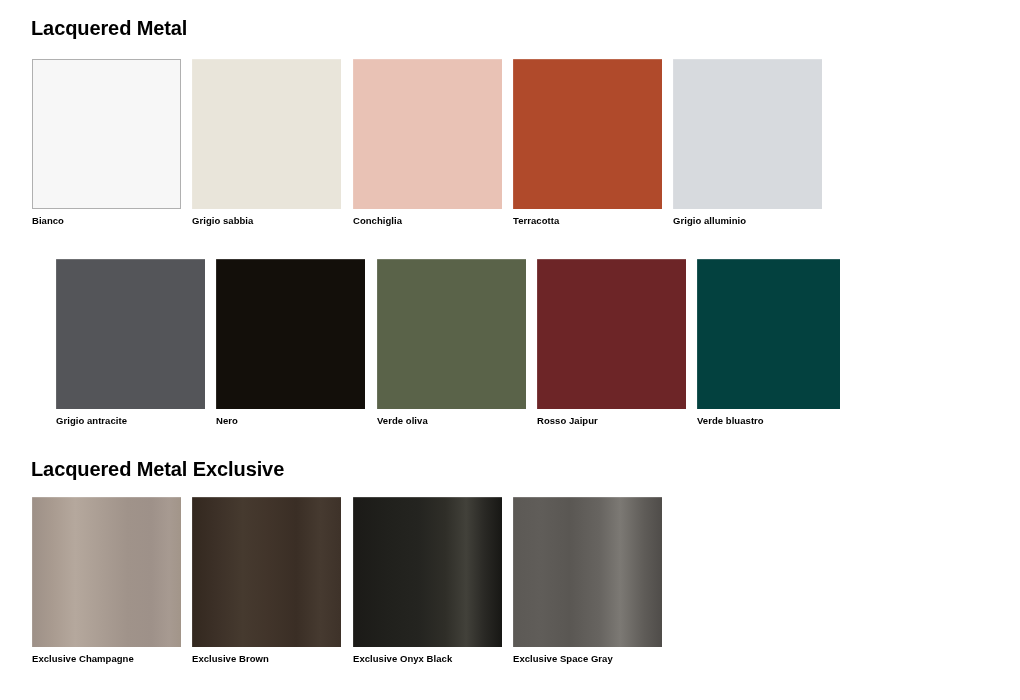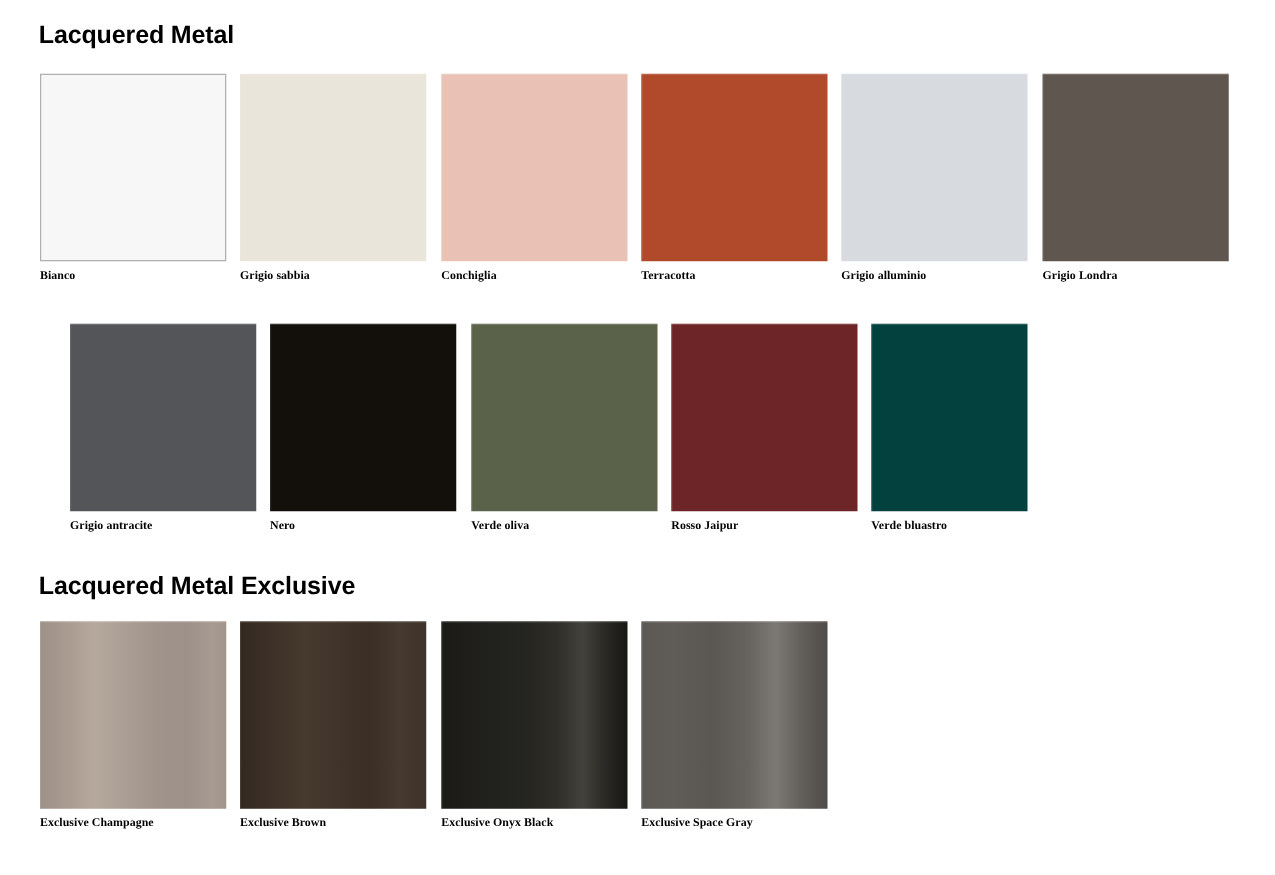--- a/index.html
+++ b/index.html
@@ -37,21 +37,20 @@
     white-space: nowrap;
   }
   .section-title.sec-0 { top: 18px; }
   .section-title.sec-1 { top: 459px; }
 
   
   .swatch-row {
     position: absolute;
     left: 0;
     width: 1020px;
-    font-family: Liberation Serif, serif;
   }
   .swatch-row.r0 { top: 59px;  height: 170px; }
   .swatch-row.r1 { top: 259px; height: 170px; margin-left: 24px; }
   .swatch-row.r2 { top: 497px; height: 170px; }
 
   .swatch-cell {
     position: absolute;
     top: 0;
     width: 149px;
   }
@@ -85,21 +84,21 @@
     font-size: 9.5px;
     font-weight: bold;
     color: #000000;
     line-height: 12px;
     letter-spacing: 0.05px;
     white-space: nowrap;
   }
 
   
   .swatch-cell.wide,
-  .swatch-cell.wide .swatch-chip { width: 125px; }
+  .swatch-cell.wide .swatch-chip { width: 143px; }
 </style>
 </head>
 <body>
 
 <div id="palette-root">
 
   <div class="section-title sec-0">Lacquered Metal</div>
 
   <div class="swatch-row r0">
     <div class="swatch-cell" style="left:32px">
@@ -114,24 +113,20 @@
       <div class="swatch-chip seam" title="Conchiglia" style="background: rgb(233, 194, 181);"></div>
       <div class="swatch-label">Conchiglia</div>
     </div>
     <div class="swatch-cell" style="left:673px">
       <div class="swatch-chip seam" title="Grigio alluminio" style="background: rgb(215, 218, 222);"></div>
       <div class="swatch-label">Grigio alluminio</div>
     </div>
     <div class="swatch-cell" style="left:513px">
       <div class="swatch-chip seam" title="Terracotta" style="background: rgb(176, 74, 43);"></div>
       <div class="swatch-label">Terracotta</div>
-    </div>
-    <div class="swatch-cell" style="left:834px">
-      <div class="swatch-chip seam" title="Grigio Londra" style="background: rgb(95, 87, 79);"></div>
-      <div class="swatch-label">Grigio Londra</div>
     </div>
   </div>
 
   <div class="swatch-row r1">
     <div class="swatch-cell" style="left:32px">
       <div class="swatch-chip seam" title="Grigio antracite" style="background: rgb(84, 85, 89);"></div>
       <div class="swatch-label">Grigio antracite</div>
     </div>
     <div class="swatch-cell" style="left:192px">
       <div class="swatch-chip seam" title="Nero" style="background: rgb(19, 15, 10);"></div>

